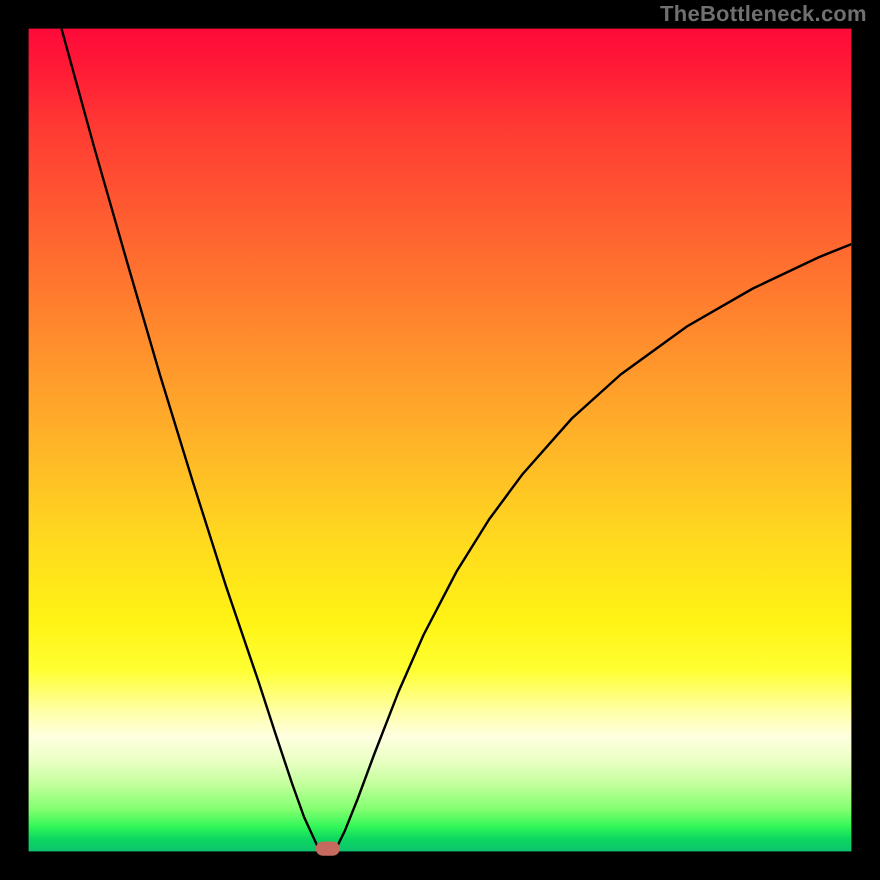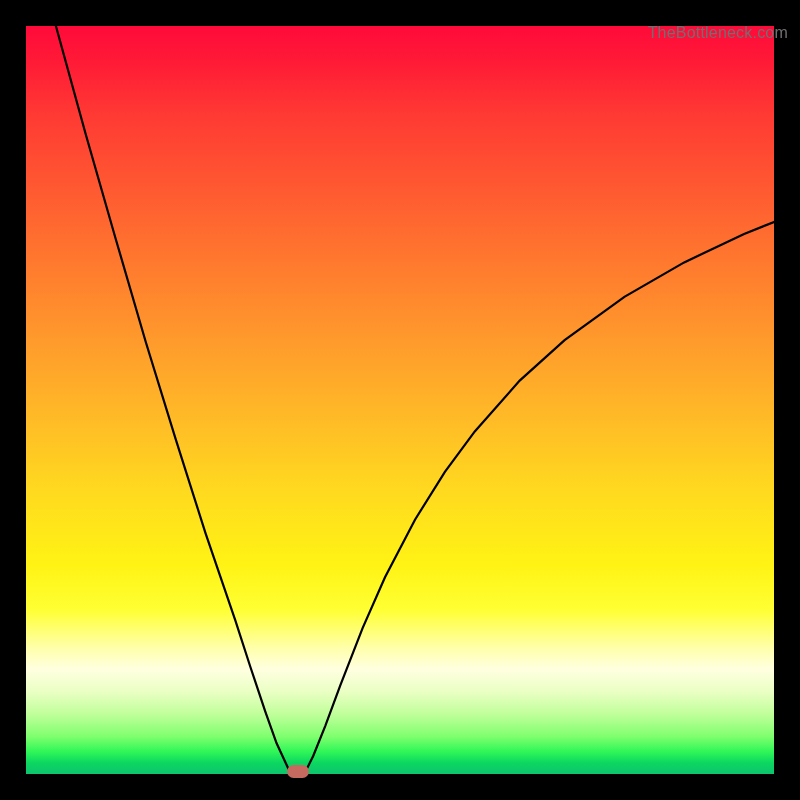--- a/index.html
+++ b/index.html
@@ -4,25 +4,24 @@
 <style>
   * { margin: 0; padding: 0; box-sizing: border-box; }
   html, body { width: 800px; height: 800px; overflow: hidden; }
   body { background: #000; position: relative; font-family: Arial, Helvetica, sans-serif; }
 
   .watermark {
     position: absolute;
     top: 2px;
     right: 12px;
     color: #707070;
-    font-size: 16px;
-    font-weight: 400;
+    font-size: 20px;
+    font-weight: 700;
     z-index: 10;
     letter-spacing: 0.2px;
-    margin-top: 22px;
   }
 
   .frame {
     position: absolute;
     top: 26px;
     left: 26px;
     width: 748px;
     height: 748px;
     background: #000;
   }

